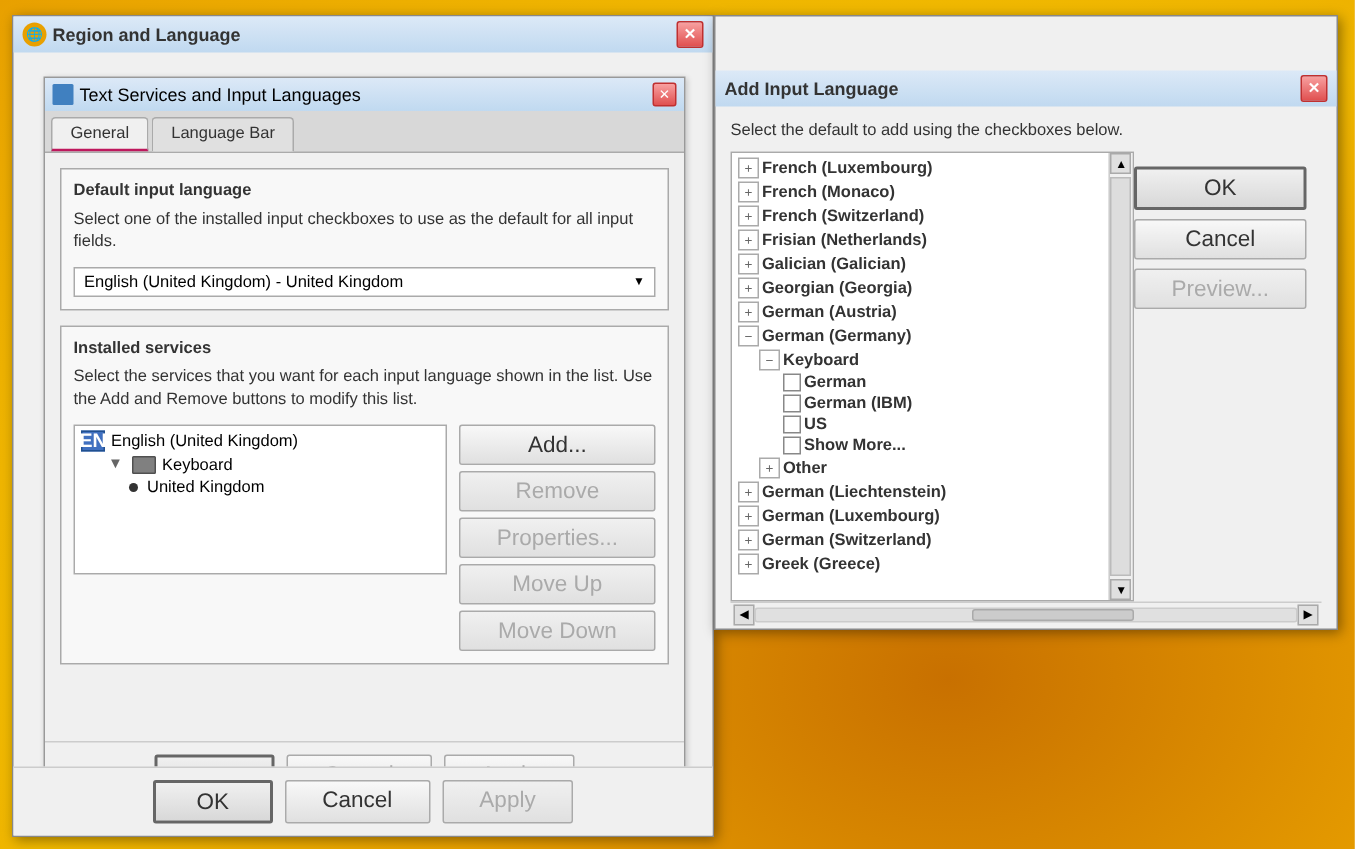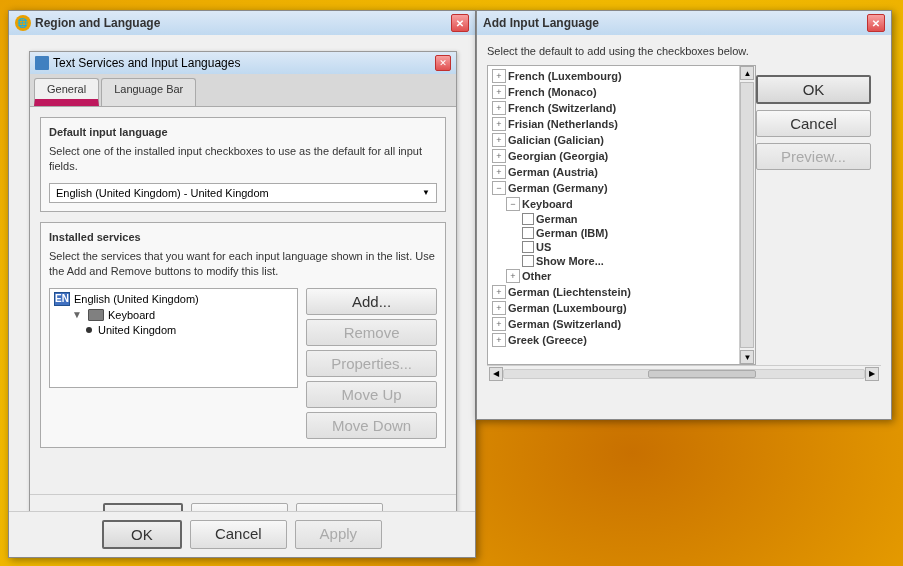--- a/index.html
+++ b/index.html
@@ -141,21 +141,21 @@
       border-bottom: none;
       margin-right: 2px;
       cursor: pointer;
       font-size: 11px;
       border-radius: 3px 3px 0 0;
       color: #333;
     }
 
     .tab.active {
       background: #f0f0f0;
-      border-bottom: 7px solid #be185d;
+      border-bottom: 2px solid #be185d;
       position: relative;
       z-index: 1;
     }
 
     
     .content {
       padding: 10px;
       background: #f0f0f0;
     }
 
@@ -216,21 +216,21 @@
     }
 
     .list-item-icon {
       width: 16px;
       height: 14px;
       background: #4070c0;
       border: 1px solid #205090;
       display: flex;
       align-items: center;
       justify-content: center;
-      font-size: 10px;
+      font-size: 13px;
       color: white;
       font-weight: bold;
       flex-shrink: 0;
     }
 
     .list-indent1 {
       margin-left: 16px;
     }
 
     .list-indent2 {
@@ -296,20 +296,21 @@
     
     .add-lang-window {
       left: 476px;
       top: 10px;
       width: 416px;
       height: 410px;
     }
 
     .add-lang-window .title-bar {
       background: linear-gradient(to bottom, #dce9f7 0%, #c0d9f0 100%);
+      margin-top: 36px;
     }
 
     .add-lang-content {
       padding: 10px;
     }
 
     .add-lang-desc {
       font-size: 11px;
       color: #333;
       margin-bottom: 8px;

